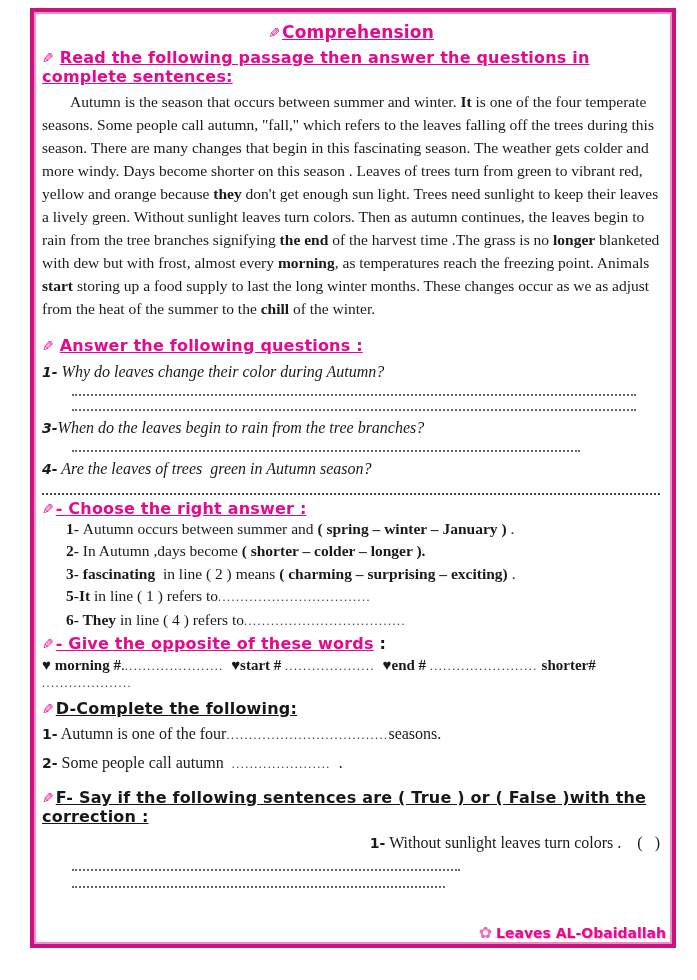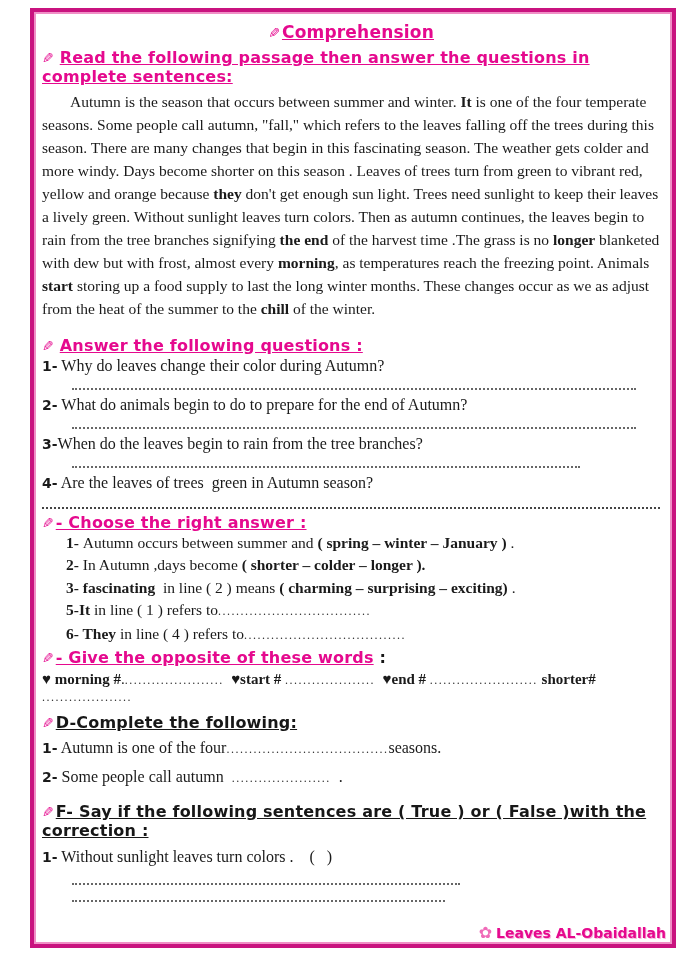--- a/index.html
+++ b/index.html
@@ -32,33 +32,33 @@
   .intro-row { margin-top:6px; }
   .passage {
     margin-top:4px; font-size:15.5px; line-height:23px;
     text-indent:28px; text-align:left; white-space:normal;
   }
   .rich, .qtext, .ftext { white-space:pre-wrap; }
   .seg-b { font-weight:bold; }
   .seg-u { }
   .seg-d { color:#333; font-size:12px; letter-spacing:1.5px; }
   .sec-head { margin-top:10px; }
-  .q-row { font-size:16px; line-height:22px; }
+  .q-row { margin-top:6px; font-size:16px; line-height:22px;font-style:italic; }
   .q-num { font-weight:bold; font-family:"DejaVu Sans", sans-serif; font-size:14px; }
   .ans-line {
     border-bottom:2px dotted #666; height:11px;
     margin:2px 24px 4px 30px;
   }
   .ans-line.short { margin-right:80px; }
   .ans-line.full  { margin:4px 0 4px 0; border-bottom:2px dotted #444; }
   .c-item { font-size:15.5px; line-height:22.5px;margin-left:24px; }
   .opp-row { margin-top:4px; font-size:15px; }
   .opp-row .seg-b { font-size:15px; }
   .d-item { margin-top:4px; font-size:16px; line-height:24px; }
-  .f-item { margin-top:6px; font-size:16px; line-height:22px; }
+  .f-item { margin-top:6px; font-size:16px; line-height:22px;text-align:right; }
   .f-line { border-bottom:2px dotted #666; height:11px; margin:6px 200px 6px 30px; }
   .f-line.two { margin-right:215px; }
   .signature {
     position:absolute; right:6px; bottom:2px;
     font-family:"DejaVu Sans", sans-serif; font-weight:bold;
     font-size:14px; color:#e5098e; text-shadow:1px 1px 0 #f7b8dd;
     display:flex; align-items:center; gap:4px;
   }
   .fairy { font-size:16px; color:#f06ab8; text-shadow:none; }
   .gap2 { margin-top:2px; }
@@ -84,23 +84,20 @@
   <div class="sec-head">
     <i class="pencil">✎</i>
     <span class="h-comic pink uline"> Answer the following questions :</span>
   </div>
 
   <div class="q-row">
     <span class="q-num">1-</span><span class="qtext"> Why do leaves change their color during Autumn?</span>
   </div>
   <div class="ans-line"></div>
 
-  <div class="q-row">
-    <span class="q-num">2-</span><span class="qtext"> What do animals begin to do to prepare for the end of Autumn?</span>
-  </div>
   <div class="ans-line"></div>
 
   <div class="q-row">
     <span class="q-num">3-</span><span class="qtext">When do the leaves begin to rain from the tree branches?</span>
   </div>
   <div class="ans-line short"></div>
 
   <div class="q-row">
     <span class="q-num">4-</span><span class="qtext"> Are the leaves of trees  green in Autumn season?</span>
   </div>

